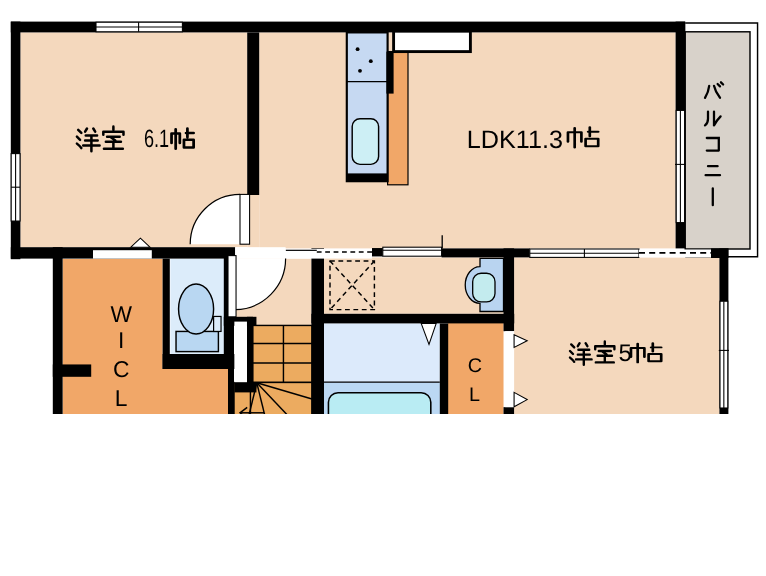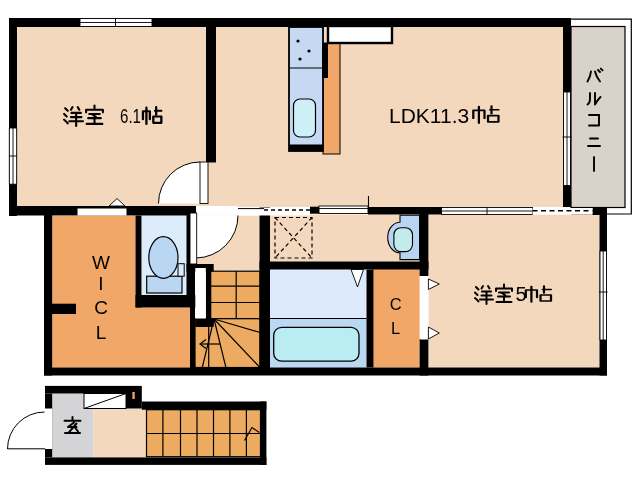--- a/index.html
+++ b/index.html
@@ -1,16 +1,16 @@
 <!DOCTYPE html>
 <html><head>
 <meta charset="utf-8">
 <style>
 html,body{margin:0;padding:0;background:#fff;}
-#plan{width:638px;height:480px;position:relative;font-family:"Liberation Sans",sans-serif;}
+#plan{width:638px;height:345px;position:relative;font-family:"Liberation Sans",sans-serif;}
 text{font-family:"Liberation Sans",sans-serif;fill:#000;}
 </style>
 </head>
 <body>
 <div id="plan">
 <svg width="638" height="480" viewBox="0 0 638 480">
 
 <rect x="0" y="0" width="638" height="480" fill="#ffffff"></rect>
 
 <rect x="17" y="27" width="189" height="179" fill="#f4d8bd"></rect>

